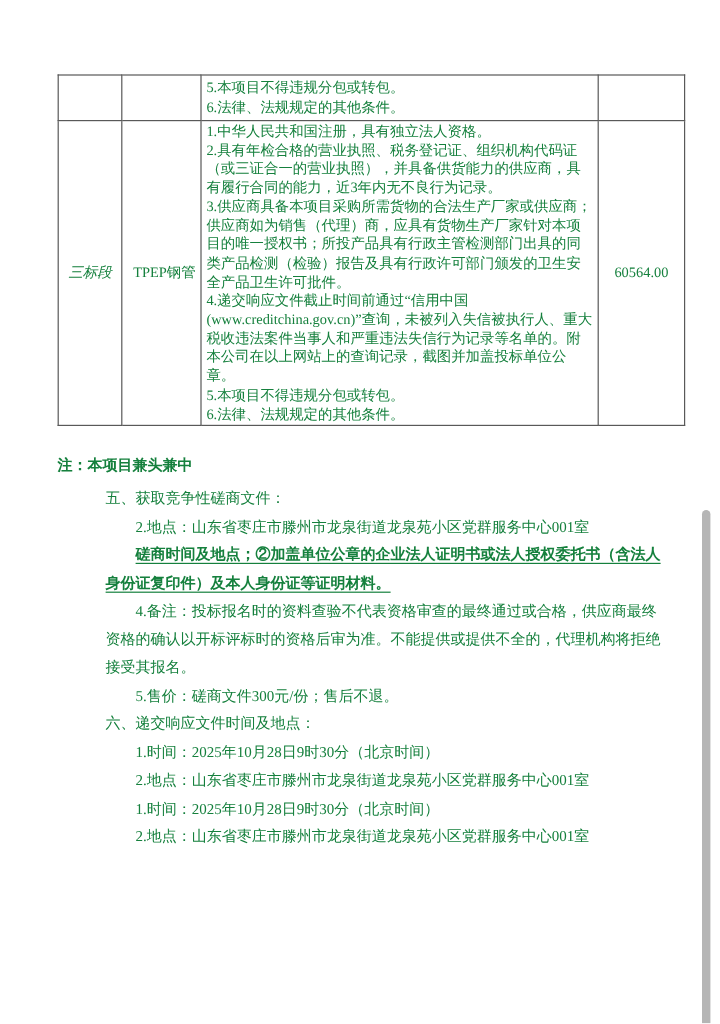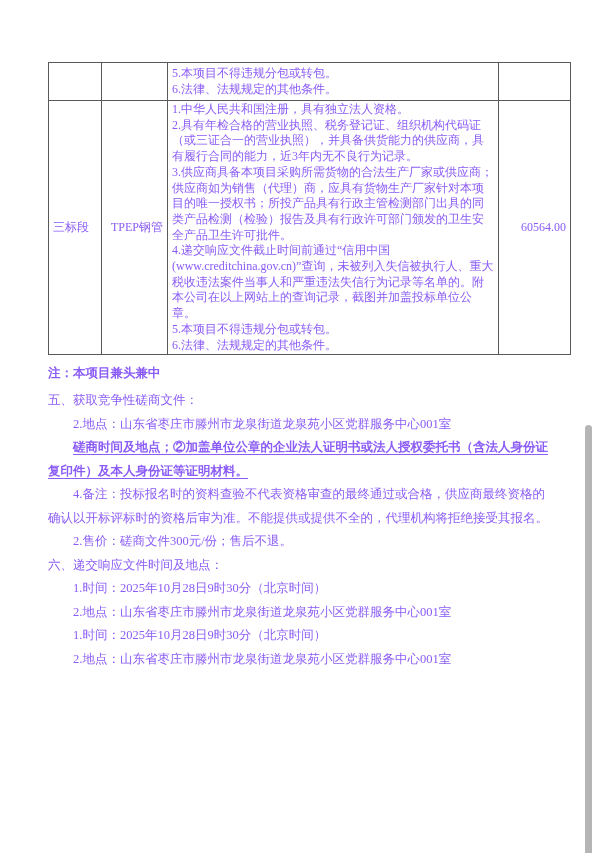--- a/index.html
+++ b/index.html
@@ -1,64 +1,64 @@
 <!DOCTYPE html>
 <html><head>
 <meta charset="utf-8">
 <style>
   html,body{margin:0;padding:0;background:#ffffff;}
   .page{
     position:relative;
     width:600px;height:853px;
     background:#ffffff;
     font-family:"Liberation Serif","DejaVu Serif",serif;
-    color:#8b5cf6;
+    color:#15803d;
     overflow:hidden;
   }
   .content{
     position:absolute;left:48px;top:62px;width:506px;
   }
   table.bid{
     border-collapse:collapse;
     table-layout:fixed;
     width:504px;
   }
   table.bid td{
     border:1px solid #595959;
     font-size:12px;
     padding:1px 4px;
     vertical-align:middle;
     overflow:hidden;
   }
-  td.c-section{width:44px;text-align:left;}
+  td.c-section{width:44px;text-align:center;font-style:italic;}
   td.c-product{width:57px;text-align:right;}
   td.c-req{width:322px;line-height:15.7px;white-space:pre-line;text-align:left;}
-  td.c-price{width:63px;text-align:right;}
+  td.c-price{width:63px;text-align:center;}
   tr.row-partial{height:38px;}
   tr.row-partial td.c-req{vertical-align:top;padding-top:3px;}
   tr.row-main{height:253px;}
   .note{
-    margin:7px 0 0 0;
+    margin:22px 0 0 0;
     font-size:12.5px;
     font-weight:bold;
     line-height:23px;
   }
   .para{
     margin:0;
     font-size:12.5px;
     line-height:23.5px;
   }
   .sec-title{text-indent:0;}
   .item{text-indent:25px;}
   .bold-underline{
     font-weight:bold;
     text-decoration:underline;
     text-underline-offset:3px;
   }
-  .sections{margin-top:4px;}
+  .sections{margin-top:4px;margin-left:40px;}
   .scrollbar-thumb{
     position:absolute;
     left:585px;top:425px;
     width:7px;height:428px;
     background:#b5b5b5;
     border-radius:4px 4px 0 0;
   }
 </style>
 </head>
 <body>
@@ -89,21 +89,21 @@
     </tbody>
       </table>
 
     <p class="note">注：本项目兼头兼中</p>
 
     <div class="sections">
       <p class="para sec-title">五、获取竞争性磋商文件：</p>
       <p class="para item">2.地点：山东省枣庄市滕州市龙泉街道龙泉苑小区党群服务中心001室</p>
       <p class="para item bold-underline">磋商时间及地点；②加盖单位公章的企业法人证明书或法人授权委托书（含法人身份证复印件）及本人身份证等证明材料。</p>
       <p class="para item">4.备注：投标报名时的资料查验不代表资格审查的最终通过或合格，供应商最终资格的确认以开标评标时的资格后审为准。不能提供或提供不全的，代理机构将拒绝接受其报名。</p>
-      <p class="para item">2.售价：磋商文件300元/份；售后不退。</p>
+      <p class="para item">5.售价：磋商文件300元/份；售后不退。</p>
 
       <p class="para sec-title">六、递交响应文件时间及地点：</p>
       <p class="para item">1.时间：2025年10月28日9时30分（北京时间）</p>
       <p class="para item">2.地点：山东省枣庄市滕州市龙泉街道龙泉苑小区党群服务中心001室</p>
 
       <p class="para item">1.时间：2025年10月28日9时30分（北京时间）</p>
       <p class="para item">2.地点：山东省枣庄市滕州市龙泉街道龙泉苑小区党群服务中心001室</p>
     </div>
 
   </div>

